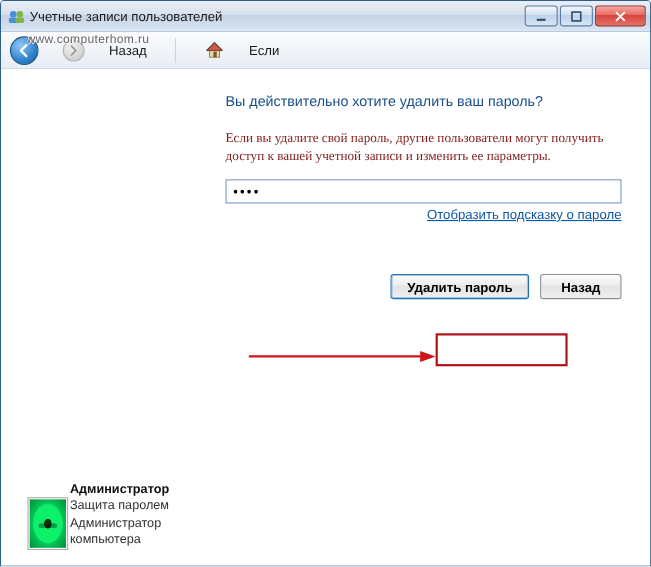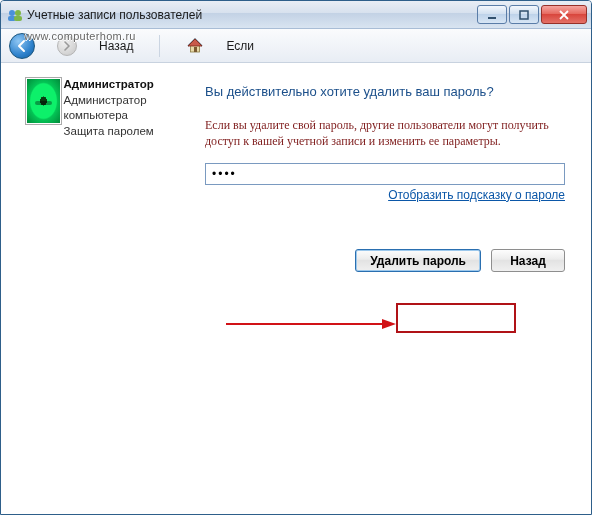--- a/index.html
+++ b/index.html
@@ -89,21 +89,21 @@
 
   .content {
     position: absolute;
     top: 62px;
     left: 0; right: 0; bottom: 0;
     background: #fff;
     padding: 14px 26px 14px 24px;
     display: flex;
     gap: 30px;
   }
-  .left-col { width: 150px; display:flex; gap:2px; }
+  .left-col { width: 150px; display:flex; gap:2px;align-items:flex-end; }
   .avatar {
     width: 48px; height: 48px;
     border: 1px solid #aaa;
     padding: 1px;
     background: #fff;
   }
   .avatar-inner {
     width:100%; height:100%;
     background: radial-gradient(ellipse at center, #0a3a11 0%, #0a3a11 14%, #0df06a 15%, #0df06a 55%, #04c455 60%, #008a3a 100%);
     position:relative;
@@ -260,22 +260,22 @@
     <span class="nav-label">Если</span>
   </div>
 
   <div class="content">
     <div class="left-col">
       <div class="avatar">
         <div class="avatar-inner"></div>
       </div>
       <div class="user-info">
         <div class="user-name">Администратор</div>
+        <div>Защита паролем</div>
         <div>Администратор компьютера</div>
-        <div>Защита паролем</div>
       </div>
     </div>
 
     <div class="right-col">
       <div class="heading">Вы действительно хотите удалить ваш пароль?</div>
       <div class="para">Если вы удалите свой пароль, другие пользователи могут получить доступ к вашей учетной записи и изменить ее параметры.</div>
       <input type="text" class="pwd-input" value="••••" style="">
       <span class="hint-link">Отобразить подсказку о пароле</span>
     </div>
   </div>

